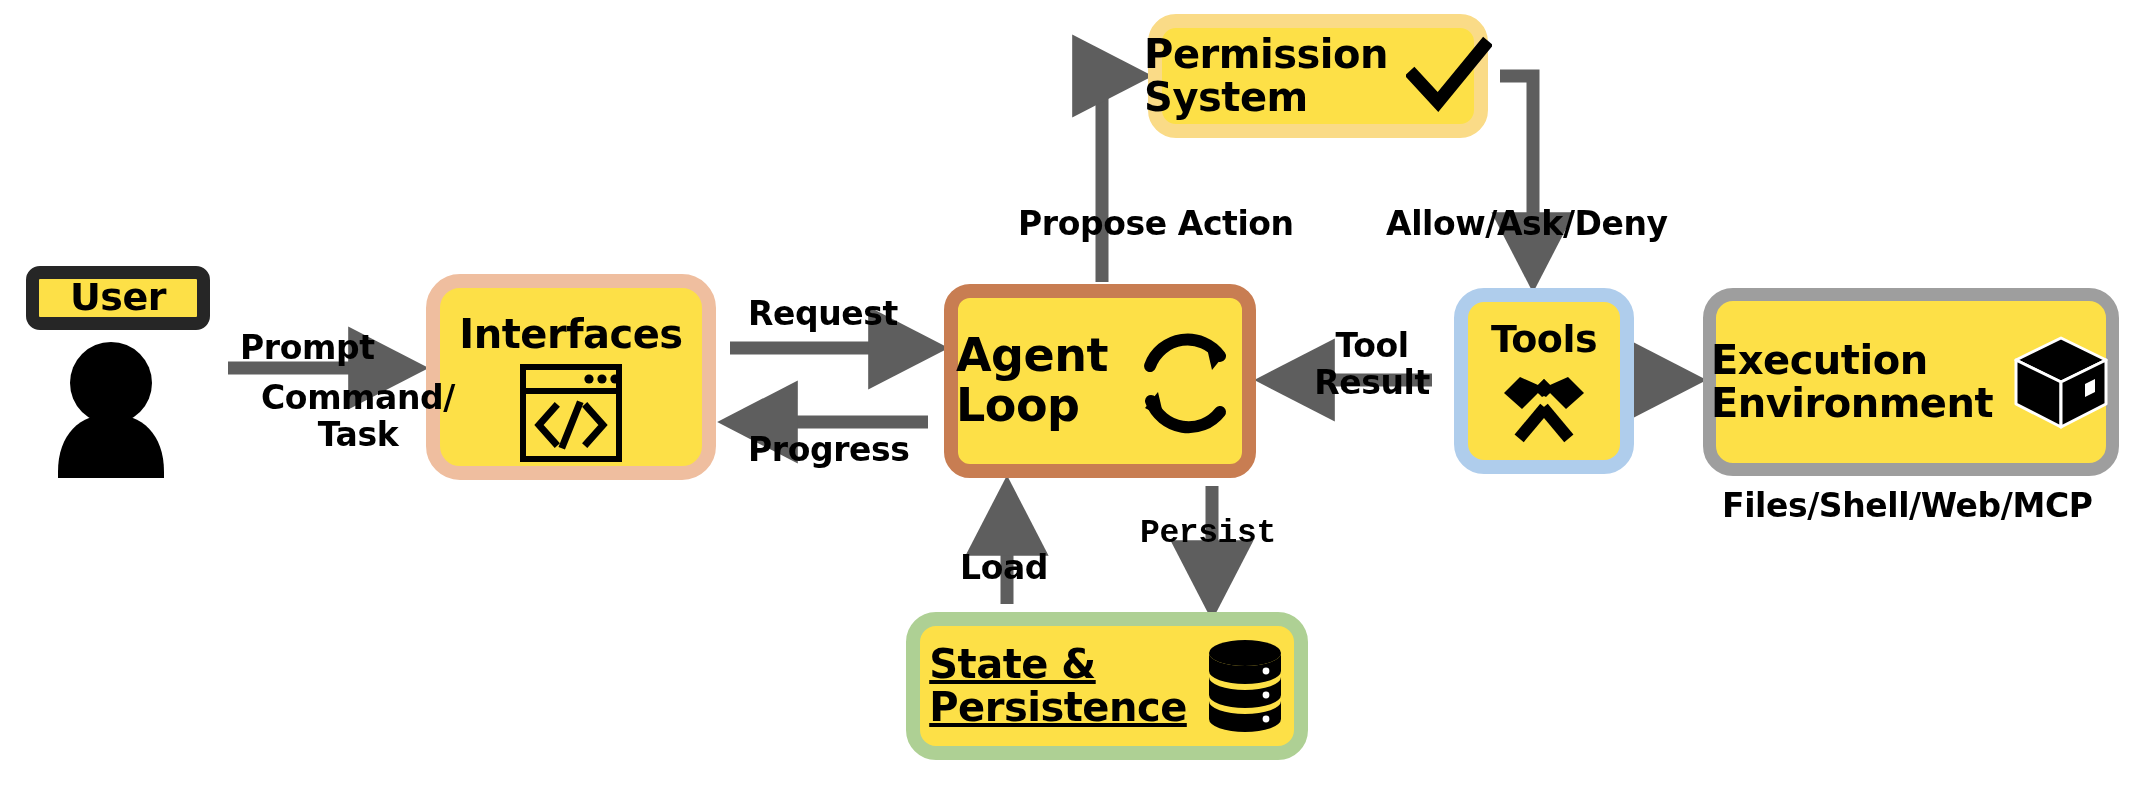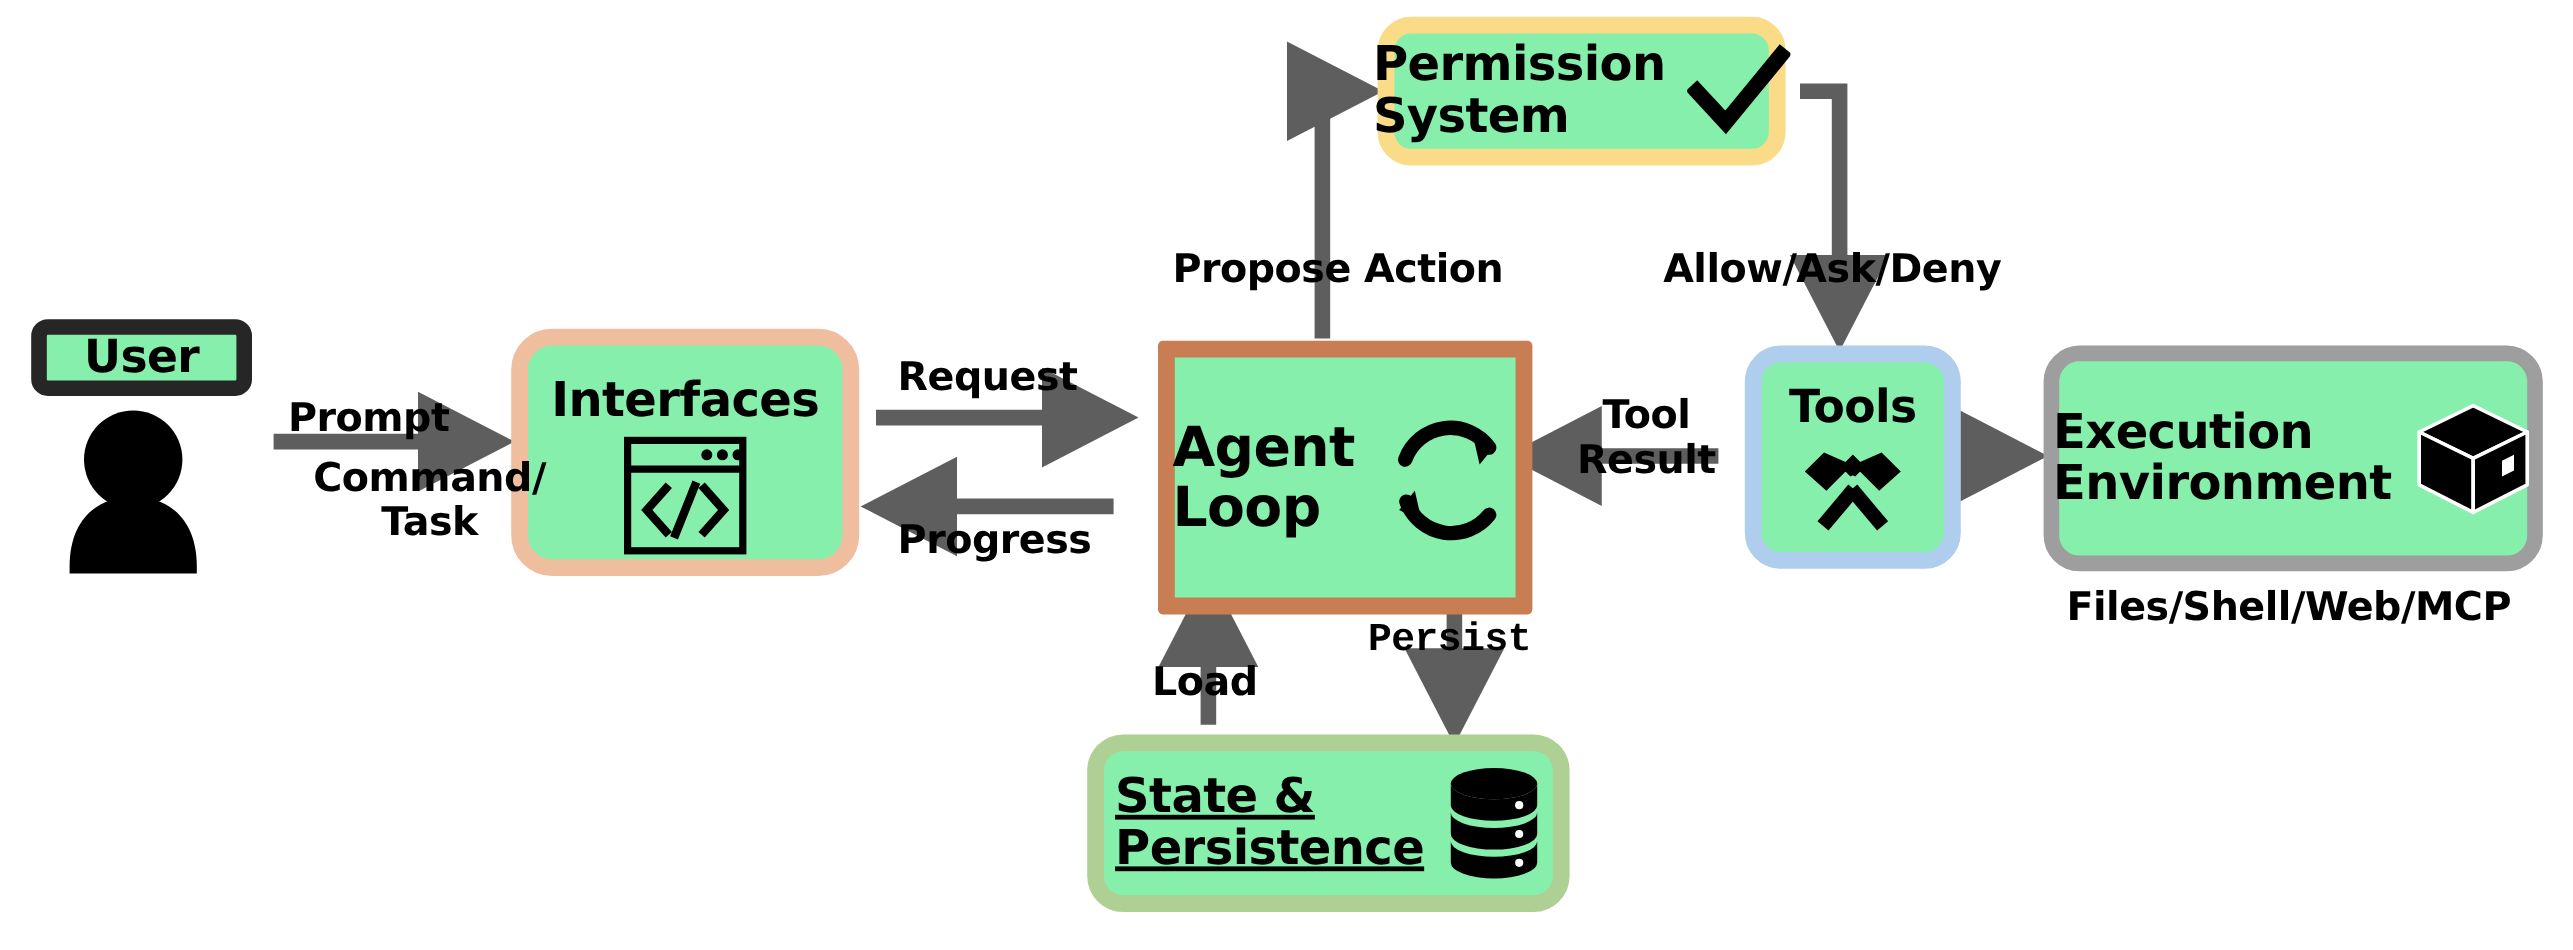--- a/index.html
+++ b/index.html
@@ -27,21 +27,21 @@
     left: 0; top: 0;
     width: 2144px;
     height: 792px;
     overflow: visible;
   }
 
   
   .node {
     position: absolute;
     box-sizing: border-box;
-    background: #86efac;
+    background: #fde047;
     display: flex;
     align-items: center;
     justify-content: center;
     z-index: 5;
   }
   .node .node-inner {
     display: flex;
     align-items: center;
     justify-content: center;
     gap: 18px;
@@ -72,24 +72,24 @@
   #node-interfaces {
     left: 426px; top: 274px;
     width: 290px; height: 206px;
     border: 14px solid #EFBE9F;
     border-radius: 34px;
   }
   #node-interfaces .node-inner { flex-direction: column; gap: 6px; padding-top: 22px; }
   #node-interfaces .node-label { font-size: 40px; text-align: center; }
 
   #node-agent {
-    left: 965px; top: 284px;
-    width: 312px; height: 228px;
+    left: 944px; top: 284px;
+    width: 312px; height: 194px;
     border: 14px solid #C87D52;
-    border-radius: 4px;
+    border-radius: 26px;
   }
   #node-agent .node-label { font-size: 46px; }
 
   #node-permission {
     left: 1148px; top: 14px;
     width: 340px; height: 124px;
     border: 14px solid #FADB87;
     border-radius: 28px;
   }
   #node-permission .node-label { font-size: 40px; }
@@ -130,21 +130,21 @@
     line-height: 1.12;
     white-space: pre-line;
     z-index: 6;
     letter-spacing: -0.4px;
   }
 
   #lbl-prompt      { left: 240px; top: 330px; }
   #lbl-commandtask { left: 258px; top: 380px; text-align: center; width: 200px; }
   #lbl-request     { left: 748px; top: 296px; }
   #lbl-progress    { left: 748px; top: 432px; }
-  #lbl-propose     { left: 977px; top: 206px; text-align: center; }
+  #lbl-propose     { left: 1018px; top: 206px; text-align: center; }
   #lbl-allow       { left: 1386px; top: 206px; }
   #lbl-toolresult  { left: 1310px; top: 328px; width: 124px; text-align: center; }
   #lbl-load        { left: 960px; top: 516px; margin-top: 34px; }
   #lbl-persist     { left: 1140px; top: 516px; font-family: Liberation Mono, monospace; }
   #lbl-files       { left: 1722px; top: 488px; font-size: 33px; }
 
   
   .icon { display: block; flex: 0 0 auto; }
 </style>
 </head>

